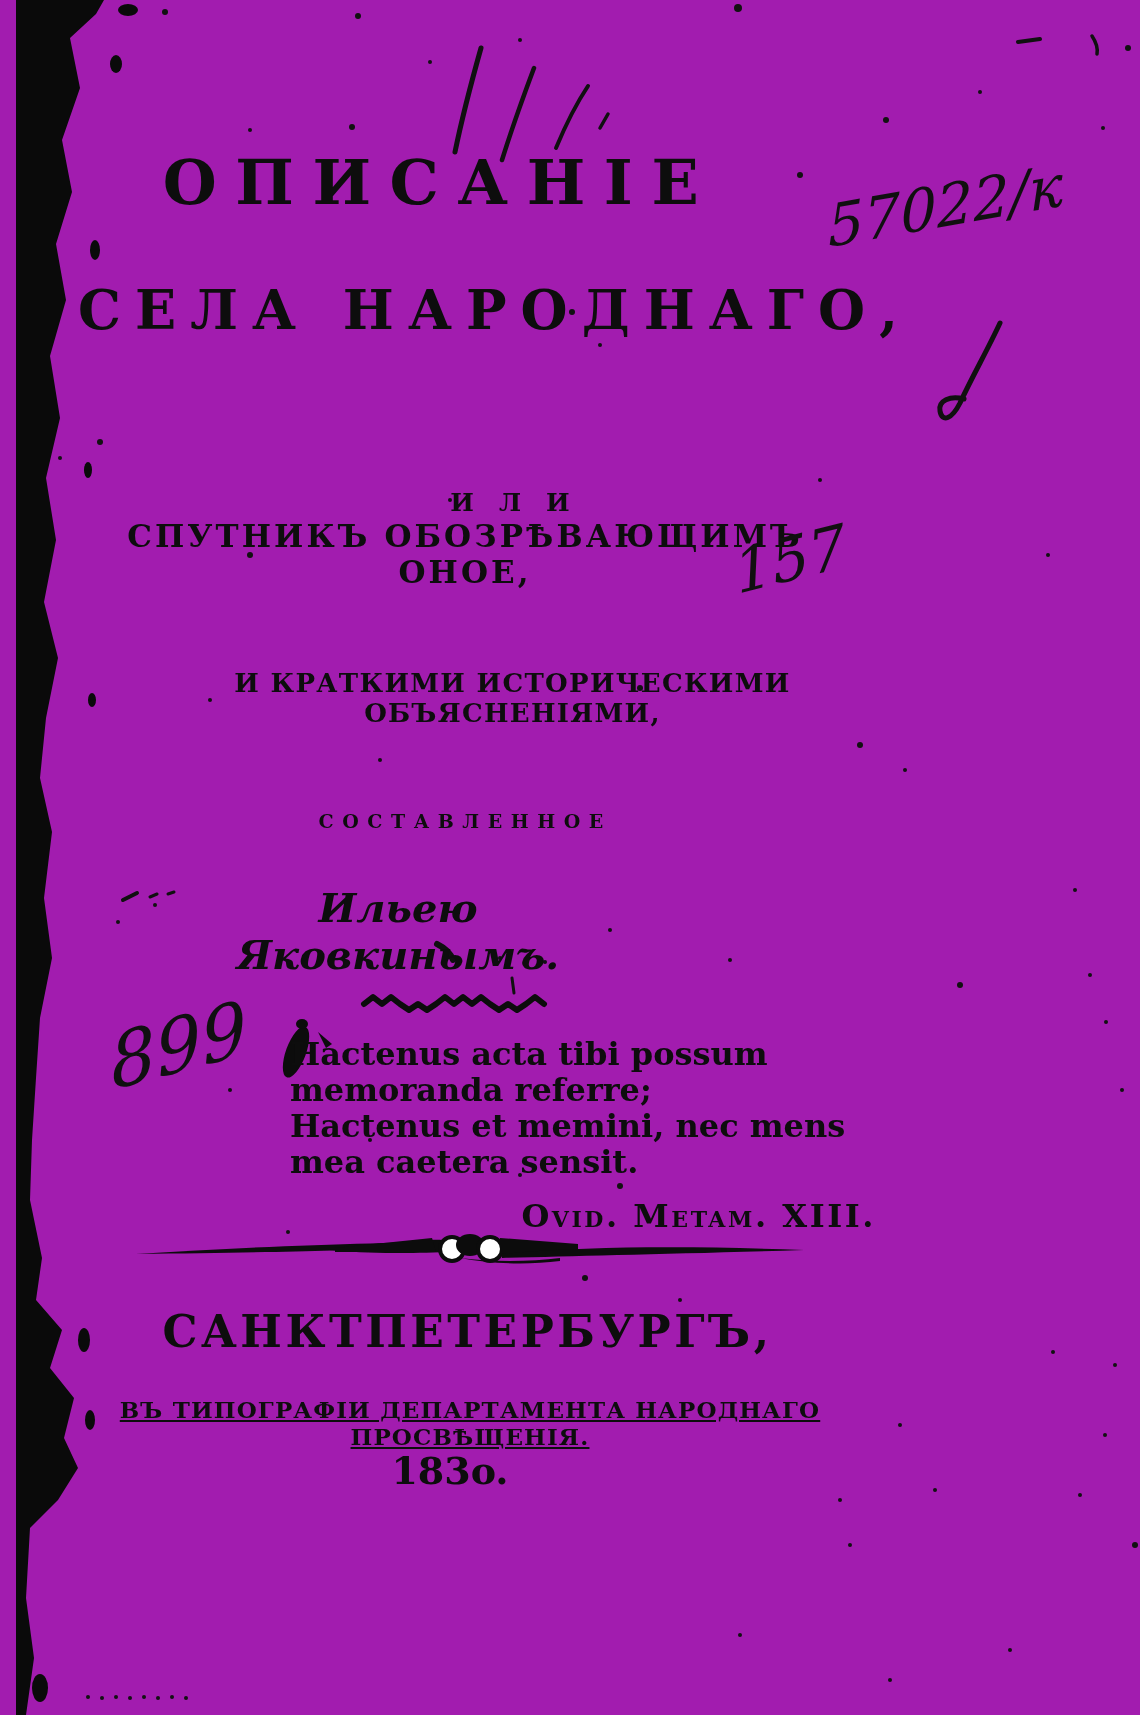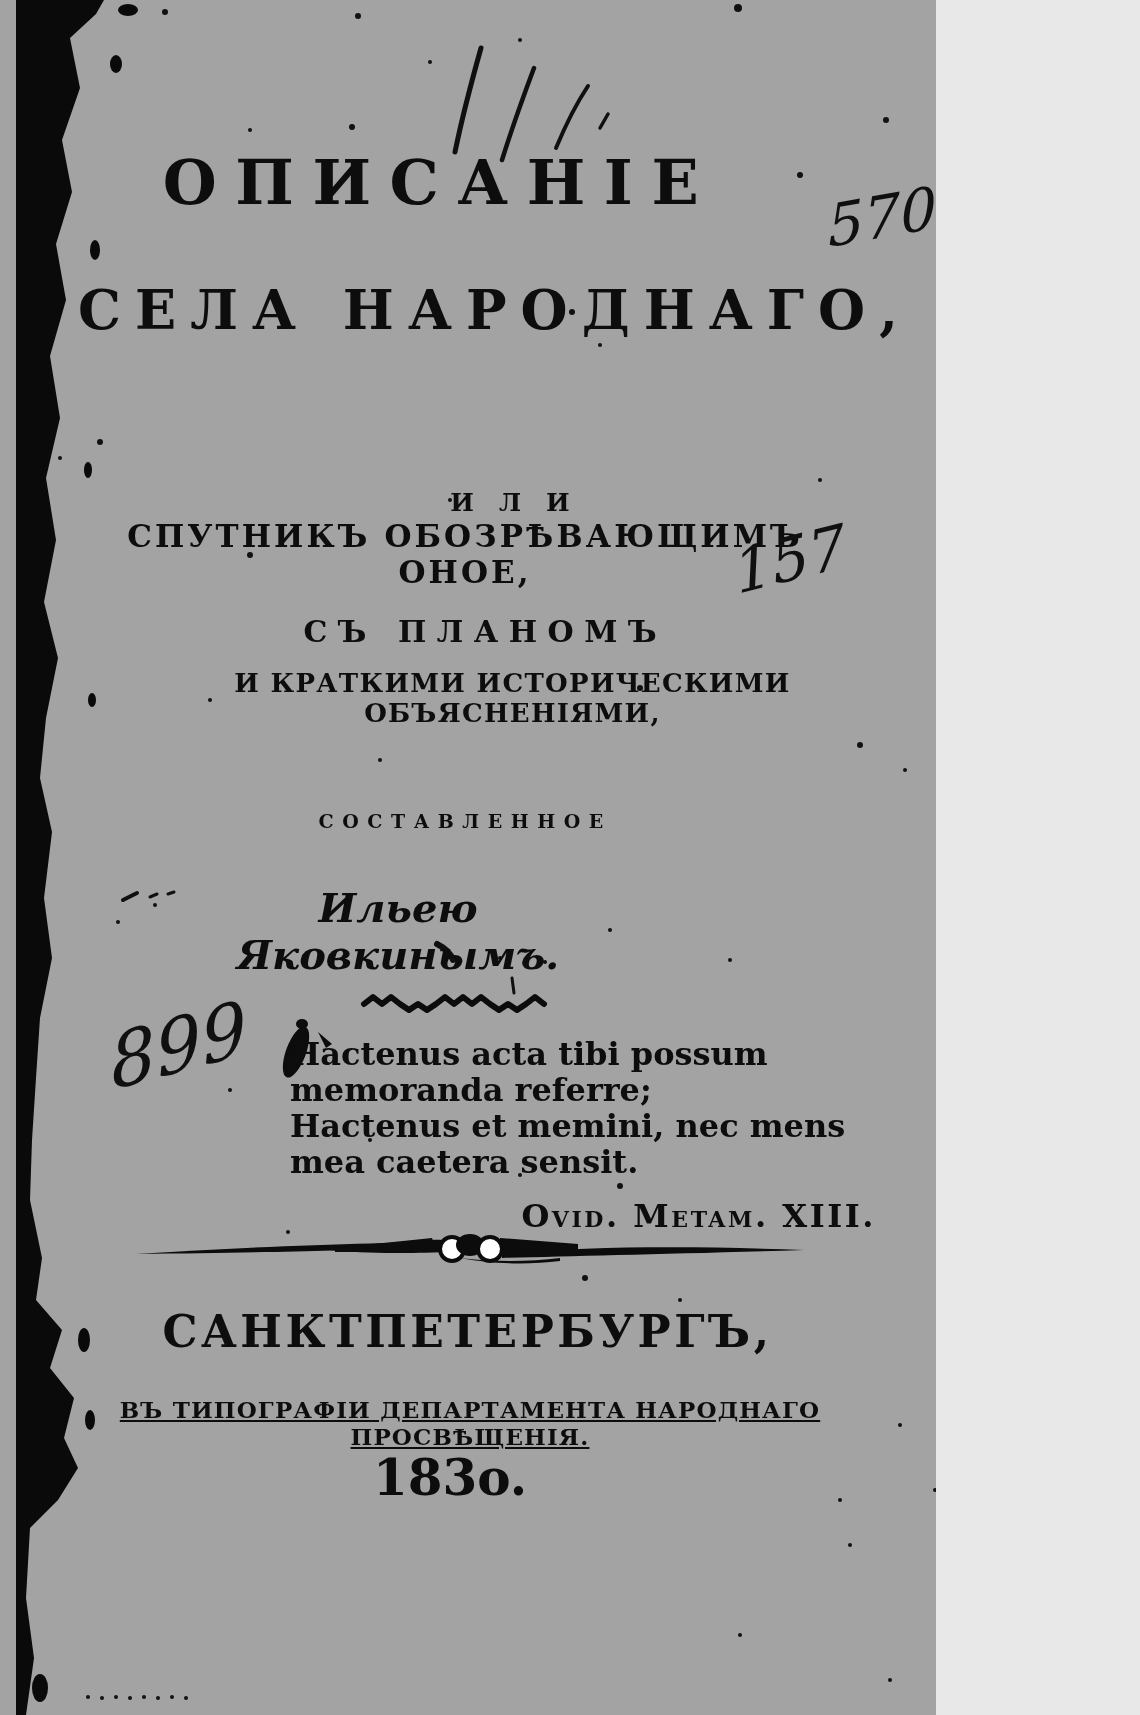--- a/index.html
+++ b/index.html
@@ -1,40 +1,40 @@
 <!DOCTYPE html>
 <html><head>
 <meta charset="utf-8">
 <style>
   html,body{margin:0;padding:0;background:#e8e8e8;}
   .page{
     position:relative;
-    width:936px;height:1715px;
-    background:#a3a3a3;
+    width:1140px;height:1715px;
+    background:#a21caf;
     font-family:"DejaVu Serif", serif;
     color:#0d0d0d;
     overflow:hidden;
   }
   .abs{position:absolute;}
   .c{text-align:center;}
   .print{font-weight:700;}
   
   .title1{left:130px;top:146px;width:620px;font-size:62px;letter-spacing:.30em;}
   .title2{left:75px;top:278px;width:840px;font-size:54px;letter-spacing:.26em;}
   .ili{left:405px;top:444px;width:210px;font-size:25px;letter-spacing:1.0em;text-indent:1.0em;margin-top:44px;}
   .sputnik{left:105px;top:518px;width:720px;font-size:31px;letter-spacing:.10em;}
   .plan{left:280px;top:614px;width:400px;font-size:30px;letter-spacing:.35em;text-indent:.35em;}
   .explan{left:115px;top:668px;width:795px;font-size:26px;letter-spacing:.05em;}
   .compiled{left:310px;top:810px;width:300px;font-size:19px;letter-spacing:.45em;text-indent:.45em;}
   .author{left:198px;top:884px;width:400px;font-size:40px;font-style:italic;font-weight:700;}
   .epigraph{left:290px;top:1036px;width:592px;font-size:32px;font-weight:700;line-height:36px;}
   .epigraph .src{text-align:right;font-variant:small-caps;letter-spacing:.08em;padding-right:6px;margin-top:18px;}
   .city{left:145px;top:1306px;width:645px;font-size:44px;letter-spacing:.08em;}
   .printer{left:70px;top:1396px;width:800px;font-size:23px;letter-spacing:.05em;text-decoration:underline;}
-  .year{left:350px;top:1448px;width:200px;font-size:50px;font-weight:700;}
+  .year{left:350px;top:1448px;width:200px;font-size:38px;font-weight:700;}
   
   .hand{font-family:"DejaVu Serif", serif;font-style:italic;color:#101010;white-space:nowrap;}
   .shelfmark{left:826px;top:172px;font-size:58px;transform:rotate(-10deg) skewX(-8deg);}
   .num157{left:733px;top:524px;font-size:60px;transform:rotate(-14deg) skewX(-6deg);}
   .num899{left:108px;top:1002px;font-size:74px;transform:rotate(-15deg) skewX(-10deg);}
   svg{display:block;}
 </style>
 </head>
 <body>
 
@@ -143,21 +143,20 @@
   </svg>
 
   <div class="abs c print title1">ОПИСАНІЕ</div>
 
   <div class="abs c print title2">СЕЛА НАРОДНАГО,</div>
 
   <div class="abs c print ili">ИЛИ</div>
 
   <div class="abs c print sputnik">СПУТНИКЪ ОБОЗРѢВАЮЩИМЪ ОНОЕ,</div>
 
-  <div class="abs c print plan">СЪ ПЛАНОМЪ</div>
 
   <div class="abs c print explan">И КРАТКИМИ ИСТОРИЧЕСКИМИ ОБЪЯСНЕНІЯМИ,</div>
 
   <div class="abs c print compiled">СОСТАВЛЕННОЕ</div>
 
   <div class="abs c author">Ильею Яковкинымъ.</div>
 
   <svg class="abs" style="left:360px;top:992px;" width="195" height="22" viewBox="0 0 195 22">
     <path d="M4,12 l9,-7 9,7 9,-7 9,7 9,6 9,-6 9,6 9,-6 9,-7 9,7 9,-7 9,7 9,-7 9,7 9,6 9,-6 9,6 9,-6 9,-7 9,7" fill="none" stroke="#0c0c0c" stroke-width="6" stroke-linejoin="round" stroke-linecap="round"></path>
   </svg>

